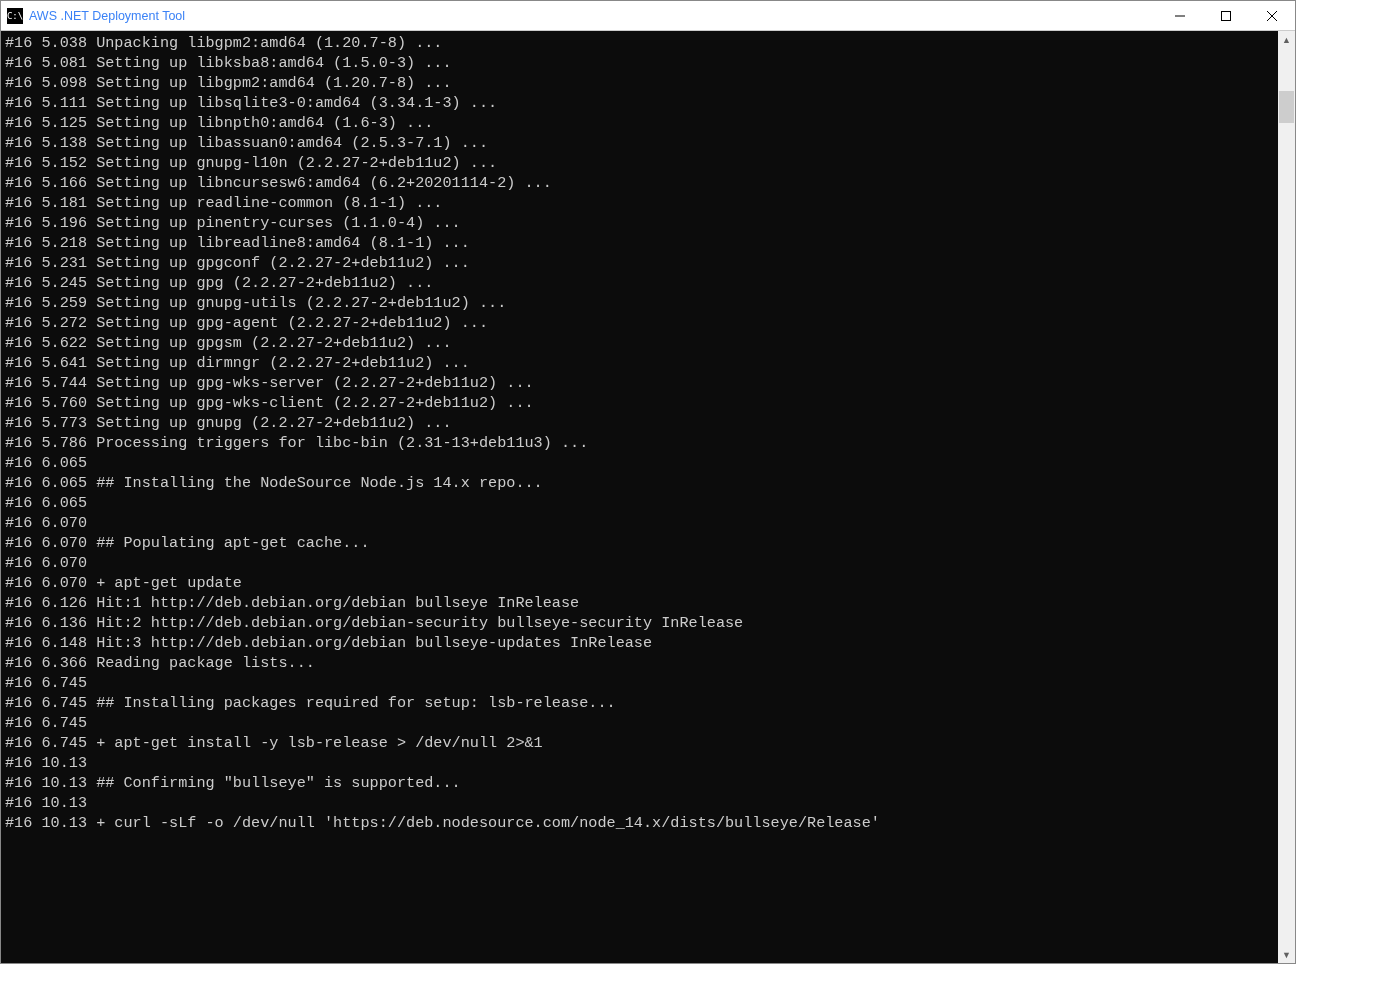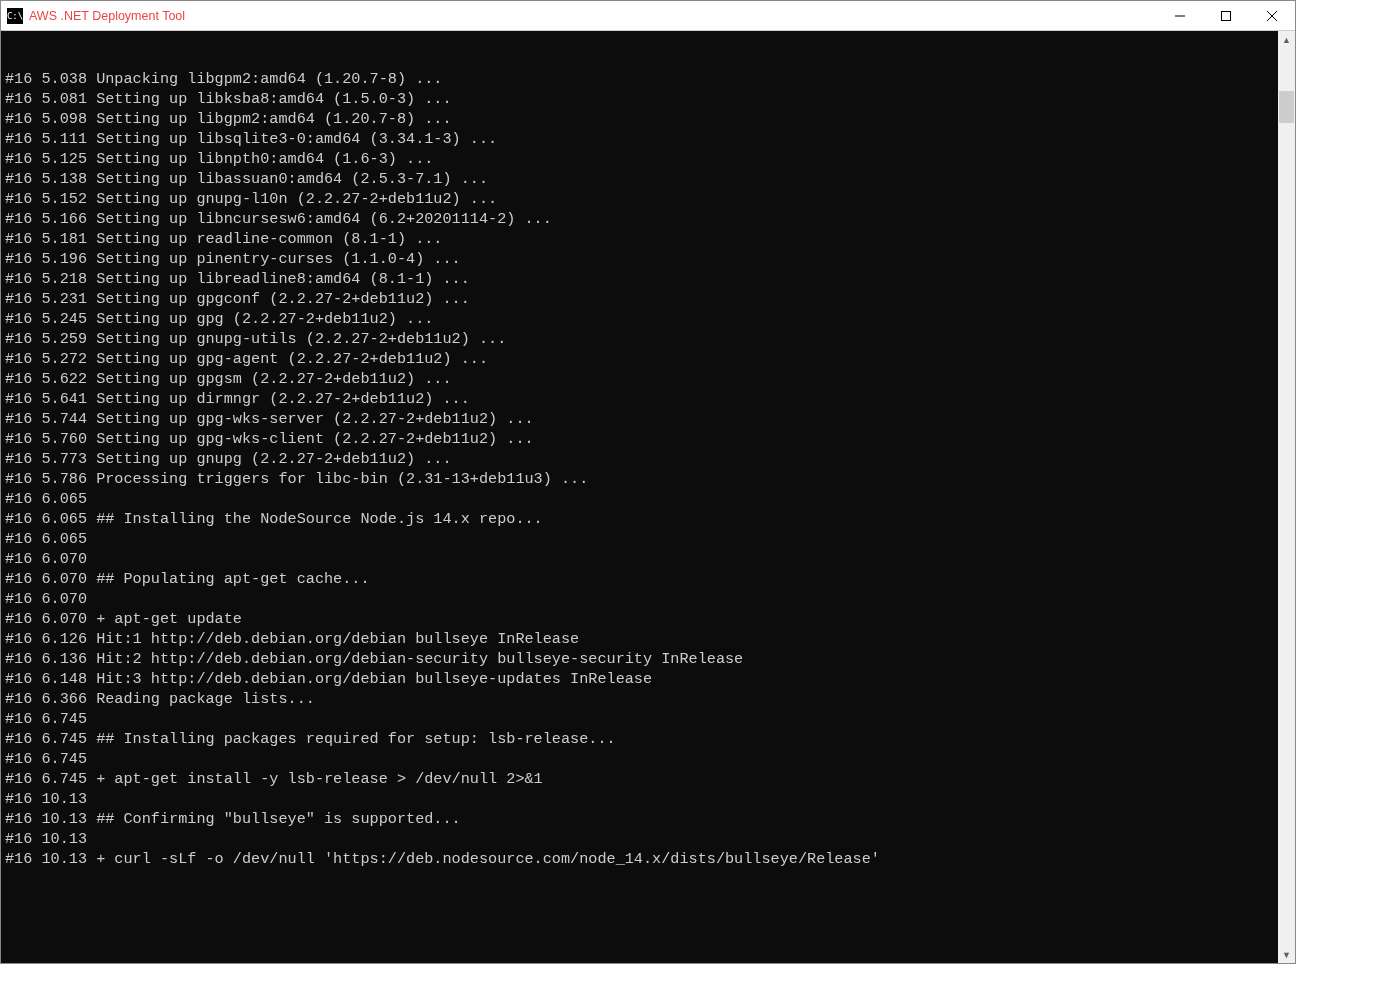--- a/index.html
+++ b/index.html
@@ -26,21 +26,21 @@
       margin-right: 6px;
       display:flex;
       align-items:center;
       justify-content:center;
       color:#fff;
       font-size:9px;
       font-family: monospace;
     }
     .titlebar-title {
       font-size: 12.5px;
-      color: #ef4444;
+      color: #3b82f6;
       flex: 1;
     }
     .titlebar-controls {
       display: flex;
       height: 100%;
     }
     .titlebar-btn {
       width: 46px;
       height: 100%;
       display: flex;
@@ -59,21 +59,20 @@
     .terminal {
       flex: 1;
       background: #0c0c0c;
       color: #cccccc;
       font-family: Consolas, "Courier New", monospace;
       font-size: 15.2px;
       line-height: 20px;
       padding: 2px 0 2px 4px;
       white-space: pre;
       overflow: hidden;
-      margin-top: 36px;
     }
     .terminal-line { display:block; }
     .scrollbar {
       width: 17px;
       background: #f0f0f0;
       position: relative;
     }
     .scroll-arrow {
       width: 17px;
       height: 17px;

